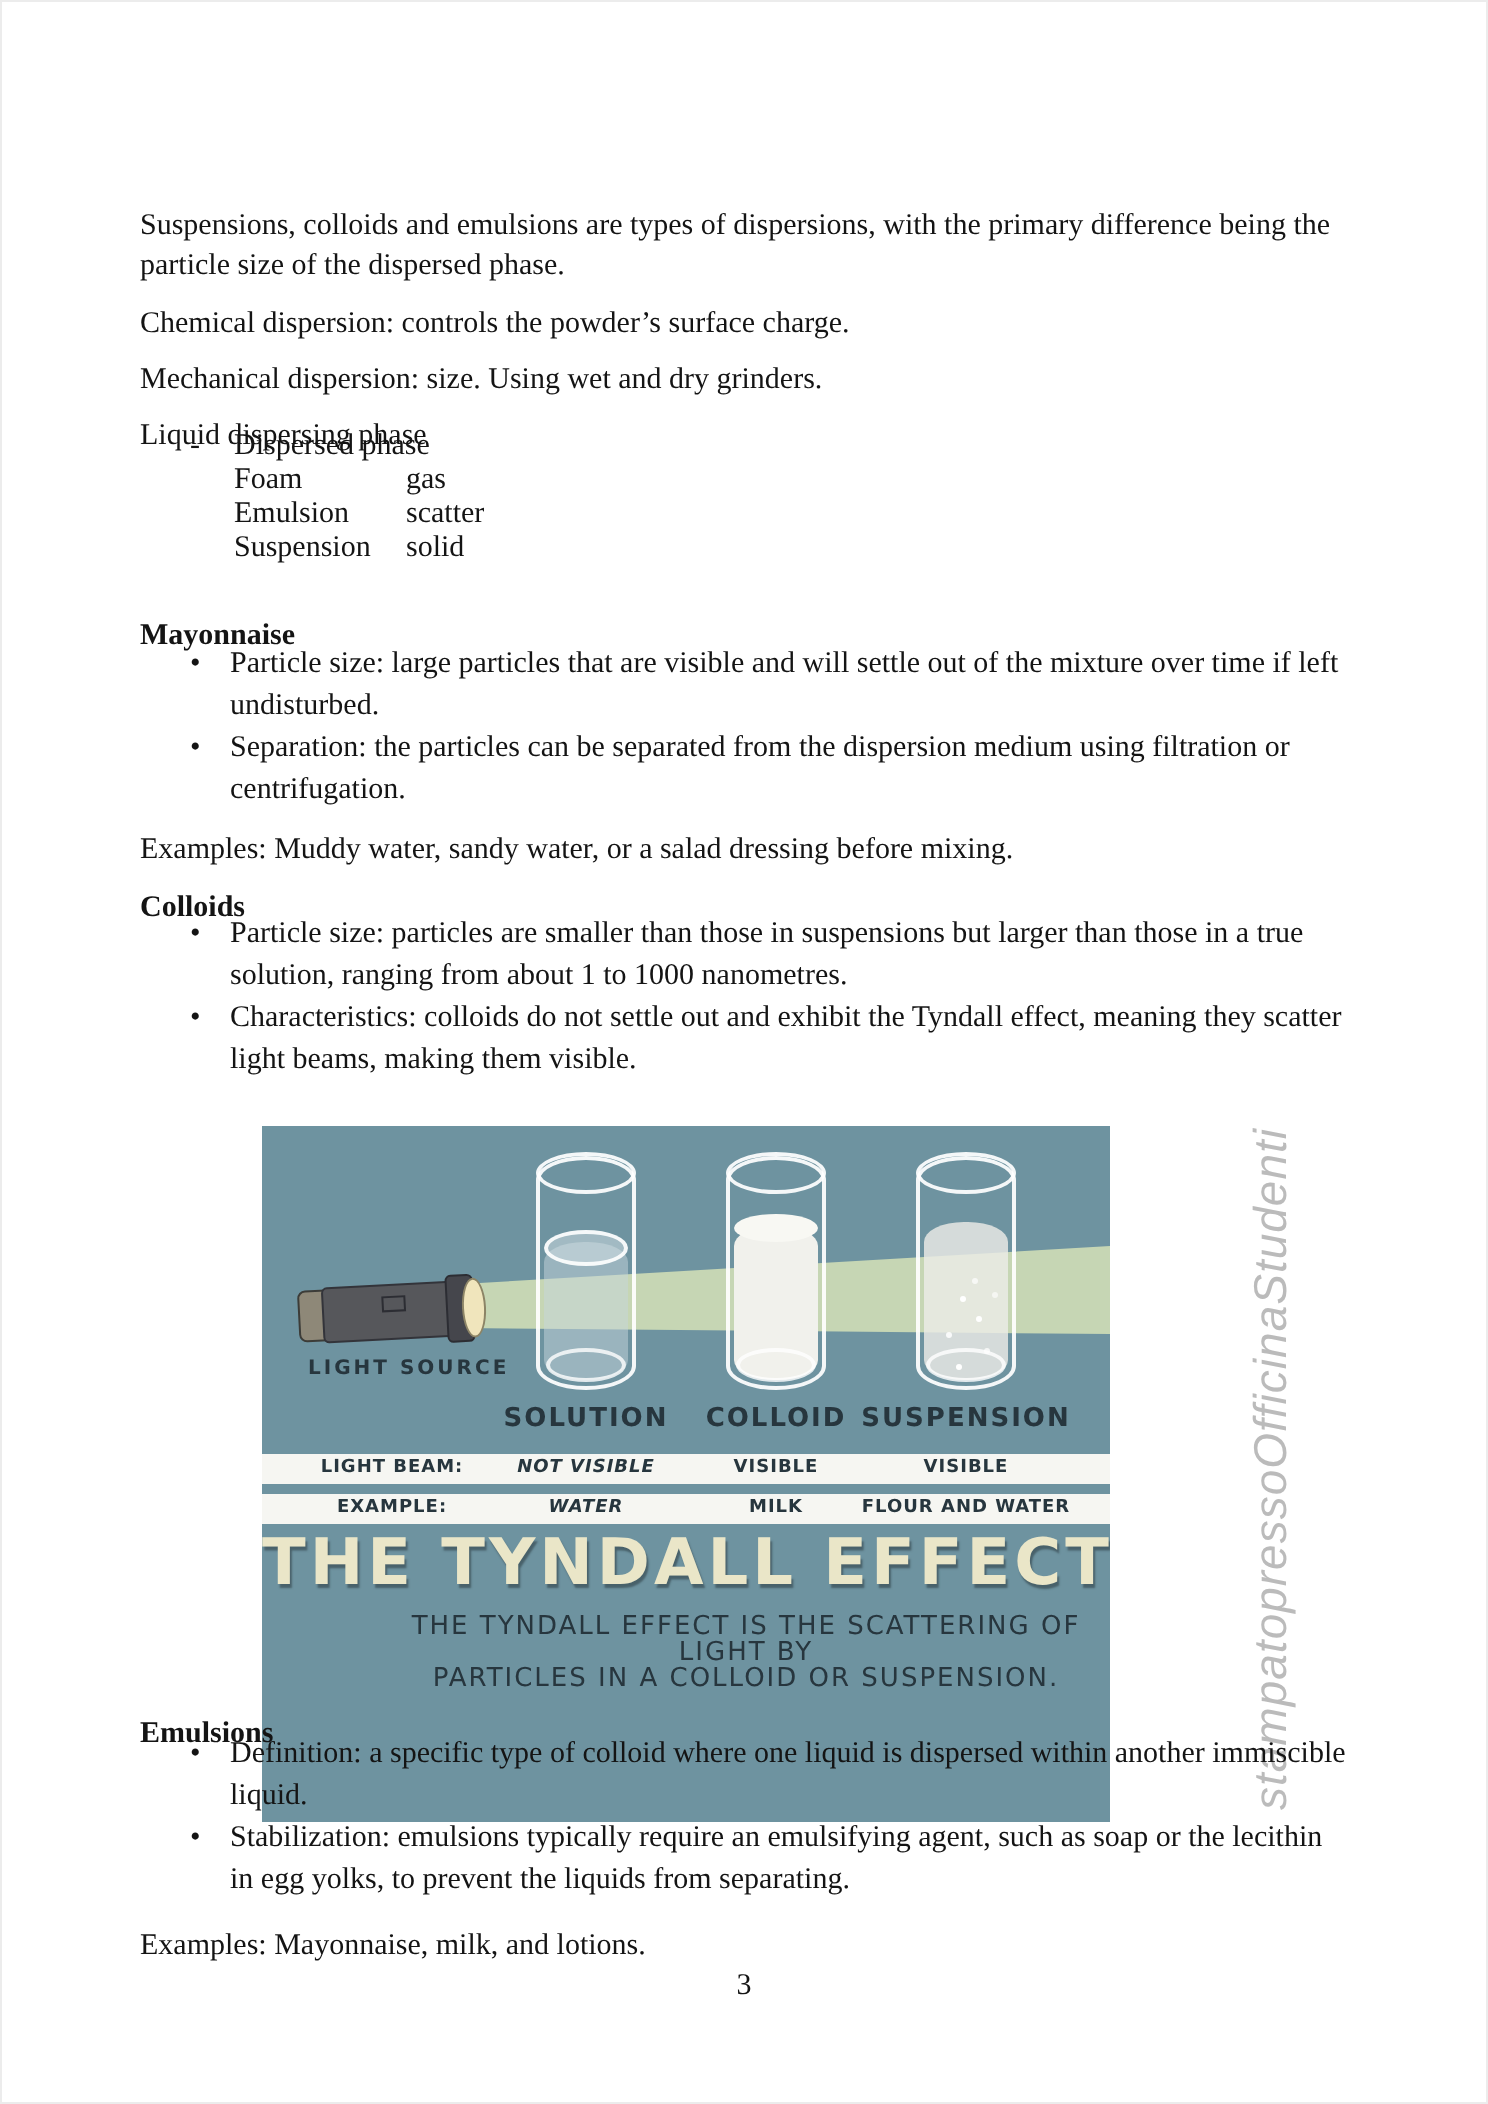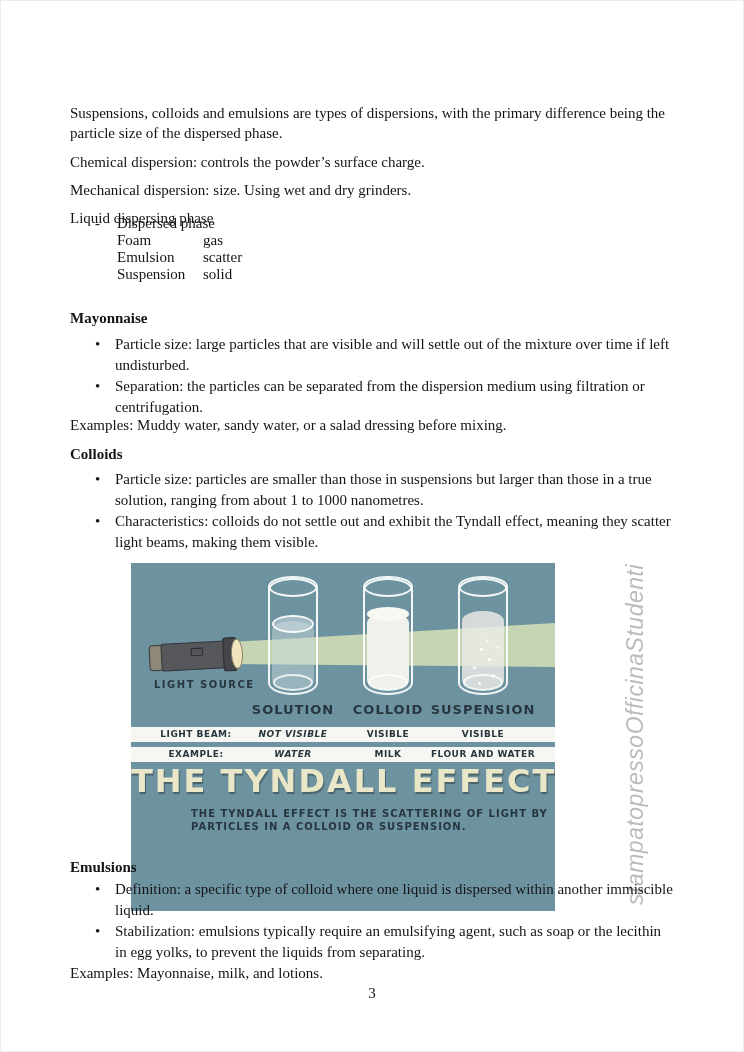--- a/index.html
+++ b/index.html
@@ -11,21 +11,21 @@
   }
   .block { position:absolute; left:70px; width:604px; line-height:20px; }
   .heading { font-weight:bold; }
   
   .dashlist { position:absolute; left:95px; width:500px; line-height:17px; }
   .dashrow { display:flex; }
   .dash-marker { width:22px; }
   .dl-name { display:inline-block; width:86px; }
   .dl-rows { padding-left:22px; }
   
-  .ul { position:absolute; left:70px; width:604px; line-height:21px;margin-top:12px; }
+  .ul { position:absolute; left:70px; width:604px; line-height:21px; }
   .li { position:relative; padding-left:45px; }
   .li::before { content:"•"; position:absolute; left:25px; top:0; font-size:15px; }
   
   .pagenum { position:absolute; left:0; top:983px; width:744px; text-align:center; line-height:20px; }
   
   .watermark {
     position:absolute; left:622px; top:905px; width:375px; height:30px;
     transform:rotate(-90deg); transform-origin:top left;
     font-family:"Liberation Sans", sans-serif; font-style:italic;
     font-size:23px; color:rgba(180,180,180,0.9); letter-spacing:0.5px;
@@ -70,22 +70,22 @@
   .cell { position:absolute; top:0; font-size:9px; font-weight:bold; letter-spacing:0.5px; line-height:15px; text-align:center; }
   .cell-label { left:10px;  width:110px; }
   .cell-1     { left:102px; width:120px;font-style:italic; }
   .cell-2     { left:197px; width:120px; }
   .cell-3     { left:292px; width:120px; }
   .fig-title {
     position:absolute; top:199px; left:0; width:424px; text-align:center;
     font-size:32px; font-weight:bold; letter-spacing:2px; color:#eae6c8;
     text-shadow:1px 2px 1px rgba(42,56,62,0.55); white-space:nowrap;
   }
-  .fig-caption { position:absolute; top:244px; left:60px; width:364px; text-align:left;
-    font-size:10px; font-weight:bold; letter-spacing:1px; line-height:13px; }
+  .fig-caption { position:absolute; top:244px; left:60px; width:364px; text-align:center;
+    font-size:13px; font-weight:normal; letter-spacing:1px; line-height:13px; }
 </style>
 </head>
 <body>
 
 <div class="page">
 
   <div class="watermark">stampatopressoOfficinaStudenti</div>
 
   <p class="block" style="top:88px">Suspensions, colloids and emulsions are types of dispersions, with the primary difference being the particle size of the dispersed phase.</p>
   <p class="block" style="top:137px">Chemical dispersion: controls the powder’s surface charge.</p>

